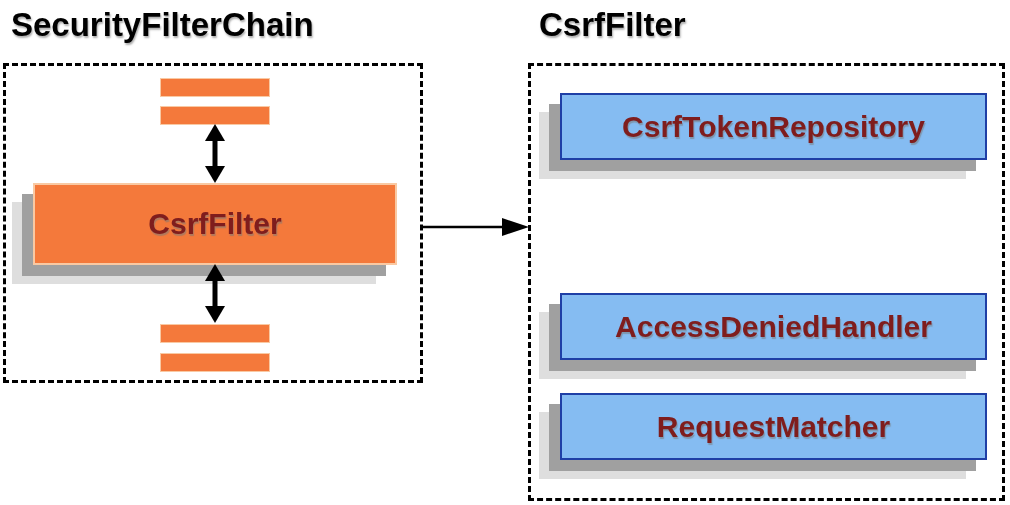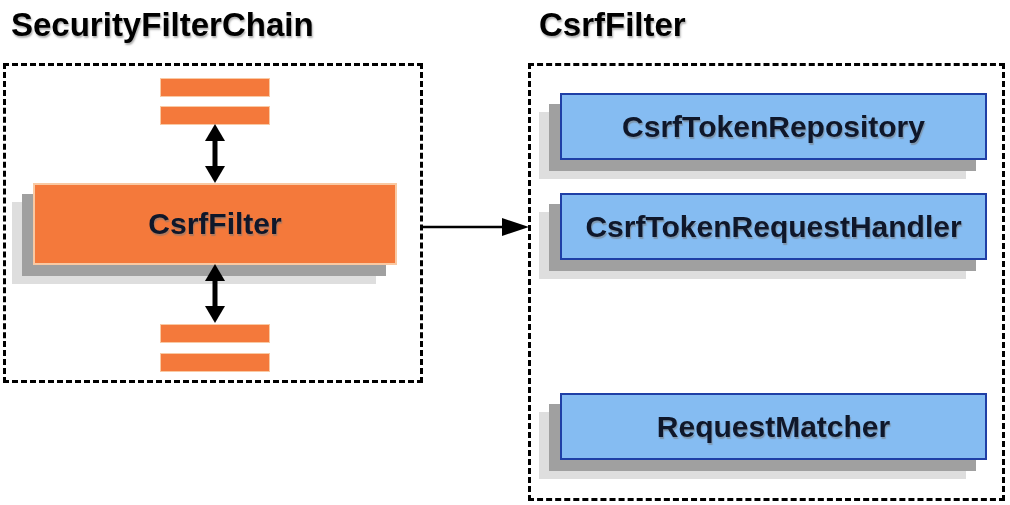--- a/index.html
+++ b/index.html
@@ -38,21 +38,21 @@
   #bar-3 { left:160px; top:324px; }
   #bar-4 { left:160px; top:353px; }
 
   .filter-box {
     position:absolute; left:33px; top:183px; width:364px; height:82px;
     background:var(--orange-fill); border:2px solid var(--orange-border);
     box-shadow: -11px 11px 0 var(--shadow-dark), -21px 19px 0 var(--shadow-light);
     display:flex; align-items:center; justify-content:center;
   }
   .box-label {
-    font-size:30px; font-weight:bold; color:#0f172a; white-space:nowrap;
+    font-size:30px; font-weight:bold; color:#7f1d1d; white-space:nowrap;
     text-shadow: 1px 2px 1px rgba(120,120,120,0.55);
     line-height:1;
   }
   .component-box {
     position:absolute; left:560px; width:427px; height:67px;
     background:var(--blue-fill); border:2px solid var(--blue-border);
     box-shadow: -11px 11px 0 var(--shadow-dark), -21px 19px 0 var(--shadow-light);
     display:flex; align-items:center; justify-content:center;
   }
   #component-0 { top:93px; }
@@ -102,22 +102,22 @@
     <line x1="0" y1="15" x2="82" y2="15" stroke="#000" stroke-width="2.5"></line>
     <polygon points="107,15 80,6 80,24" fill="#000"></polygon>
   </svg>
 
   <div class="dashed-box" id="right-detail-box"></div>
 
   <div class="component-box" id="component-0">
     <span class="box-label">CsrfTokenRepository</span>
   </div>
 
-  <div class="component-box" id="component-1">
-    <span class="box-label">CsrfTokenRequestHandler</span>
+
+  <div class="component-box" id="component-2">
+    <span class="box-label">AccessDeniedHandler</span>
   </div>
-
 
   <div class="component-box" id="component-3">
     <span class="box-label">RequestMatcher</span>
   </div>
 
 </div>
 
 </body></html>

